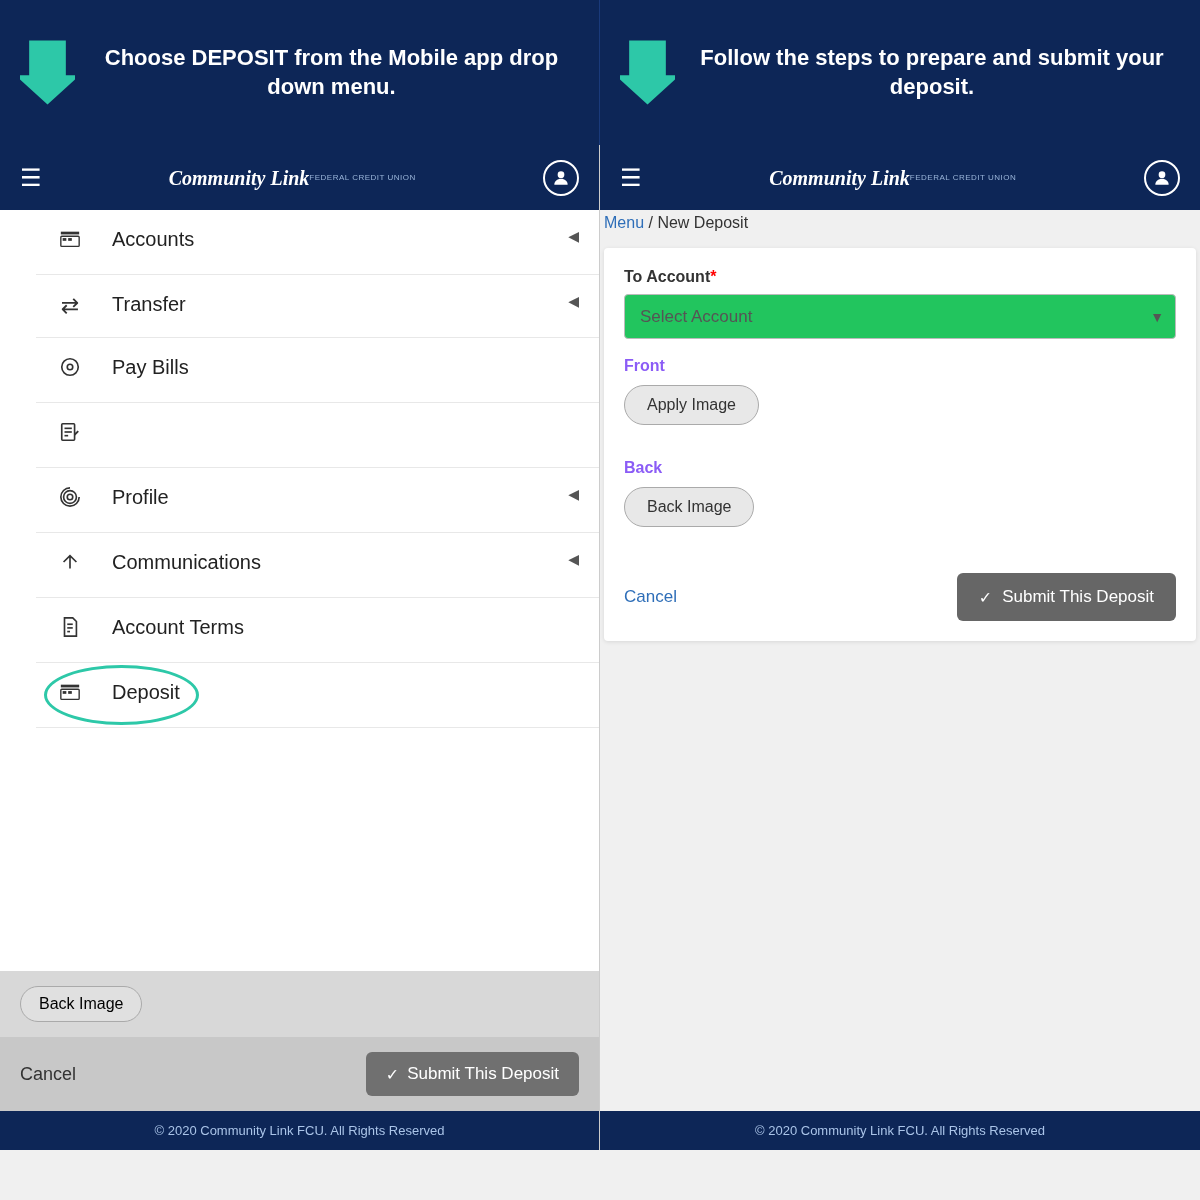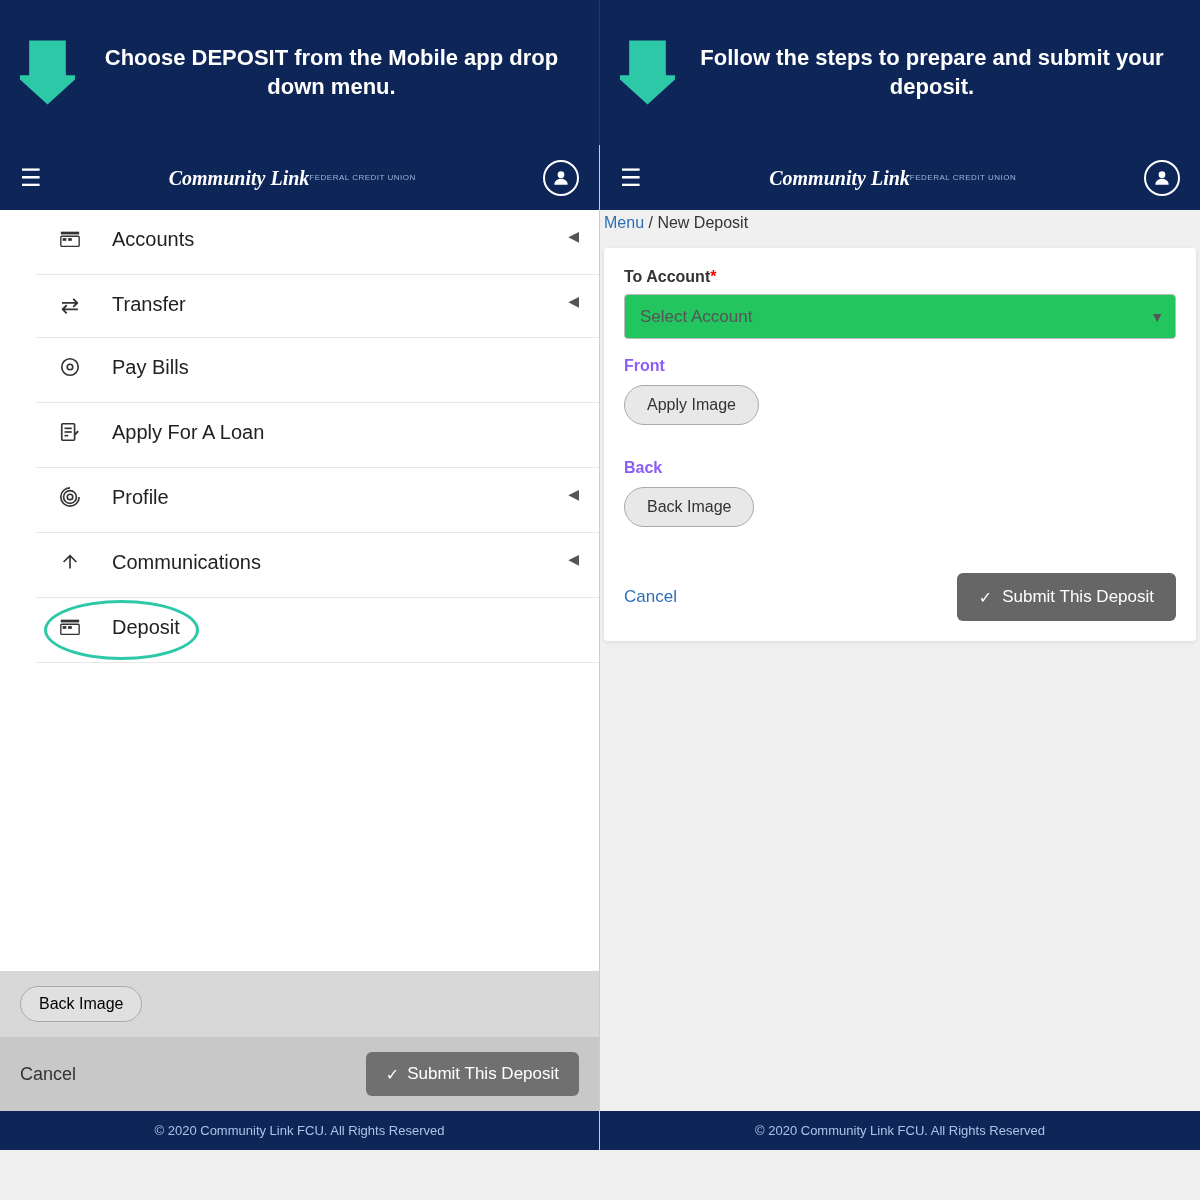--- a/index.html
+++ b/index.html
@@ -417,21 +417,20 @@
       <div class="menu-item">
         <span class="menu-icon">
           <svg width="22" height="22" viewBox="0 0 24 24" fill="none" stroke="currentColor" stroke-width="1.8">
               <rect x="3" y="3" width="14" height="18" rx="1"></rect>
               <line x1="6" y1="8" x2="14" y2="8"></line>
               <line x1="6" y1="12" x2="14" y2="12"></line>
               <line x1="6" y1="16" x2="10" y2="16"></line>
               <path d="M17 15 L21 11" stroke-width="2"></path>
             </svg>
         </span>
-        <span class="menu-label">Apply For A Loan</span>
       </div>
 
       <div class="menu-item">
         <span class="menu-icon">
           <svg width="22" height="22" viewBox="0 0 24 24" fill="none" stroke="currentColor" stroke-width="1.8">
               <circle cx="12" cy="12" r="3"></circle>
               <path d="M12 2a10 10 0 1 0 10 10"></path>
               <circle cx="12" cy="12" r="7"></circle>
             </svg>
         </span>
@@ -442,20 +441,31 @@
       <div class="menu-item">
         <span class="menu-icon">
           <svg width="22" height="22" viewBox="0 0 24 24" fill="none" stroke="currentColor" stroke-width="1.8">
               <path d="M5 12 L12 5 L19 12 M12 5 L12 19"></path>
             </svg>
         </span>
         <span class="menu-label">Communications</span>
         <span class="chevron">◀</span>
       </div>
 
+      <div class="menu-item">
+        <span class="menu-icon">
+          <svg width="22" height="22" viewBox="0 0 24 24" fill="none" stroke="currentColor" stroke-width="1.8">
+              <path d="M6 2h9l4 4v16H6z"></path>
+              <line x1="9" y1="9" x2="15" y2="9"></line>
+              <line x1="9" y1="13" x2="15" y2="13"></line>
+              <line x1="9" y1="17" x2="12" y2="17"></line>
+            </svg>
+        </span>
+        <span class="menu-label">Account Terms</span>
+      </div>
 
       <div class="menu-item deposit-item">
         <div class="deposit-circle"></div>
         <span class="menu-icon">
           <svg width="22" height="22" viewBox="0 0 24 24" fill="currentColor">
               <rect x="2" y="4" width="20" height="3"></rect>
               <rect x="2" y="9" width="20" height="11" rx="1" fill="none" stroke="currentColor" stroke-width="1.5"></rect>
               <rect x="4" y="11" width="4" height="3"></rect>
               <rect x="10" y="11" width="4" height="3"></rect>
             </svg>

